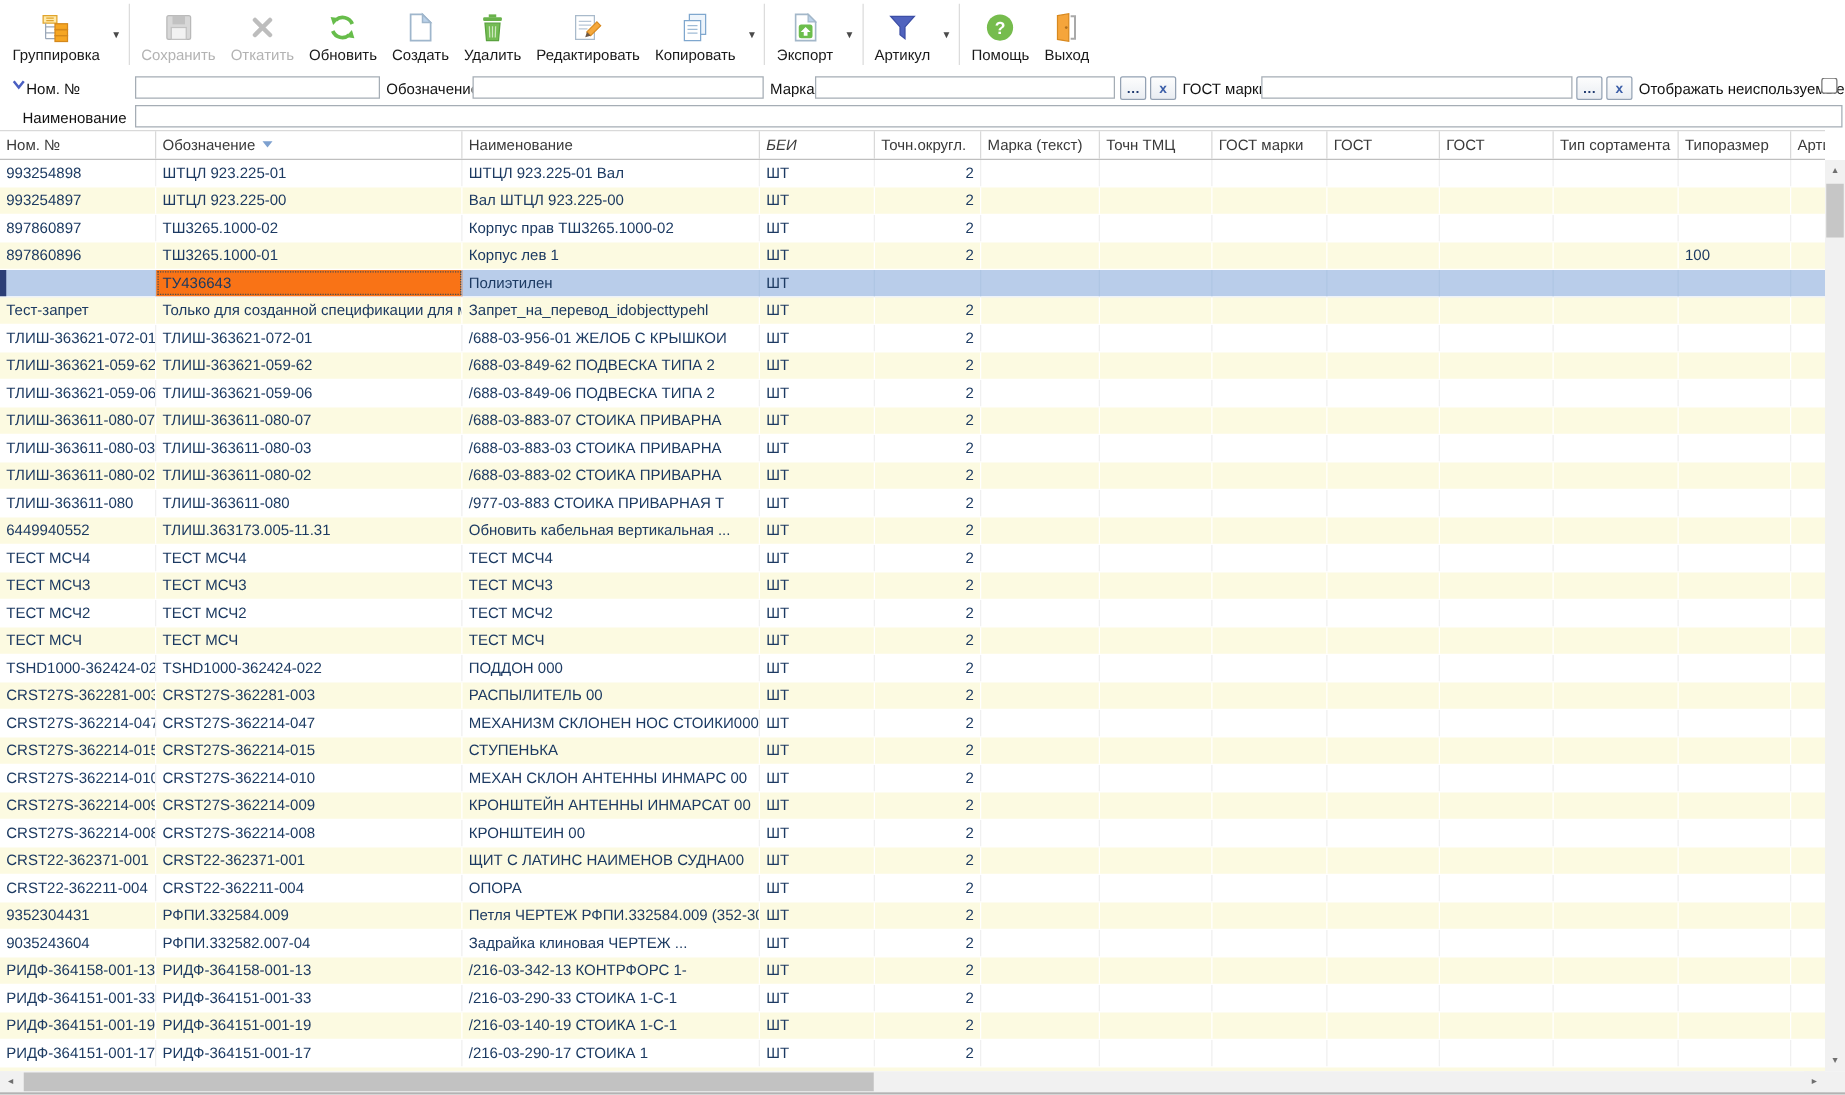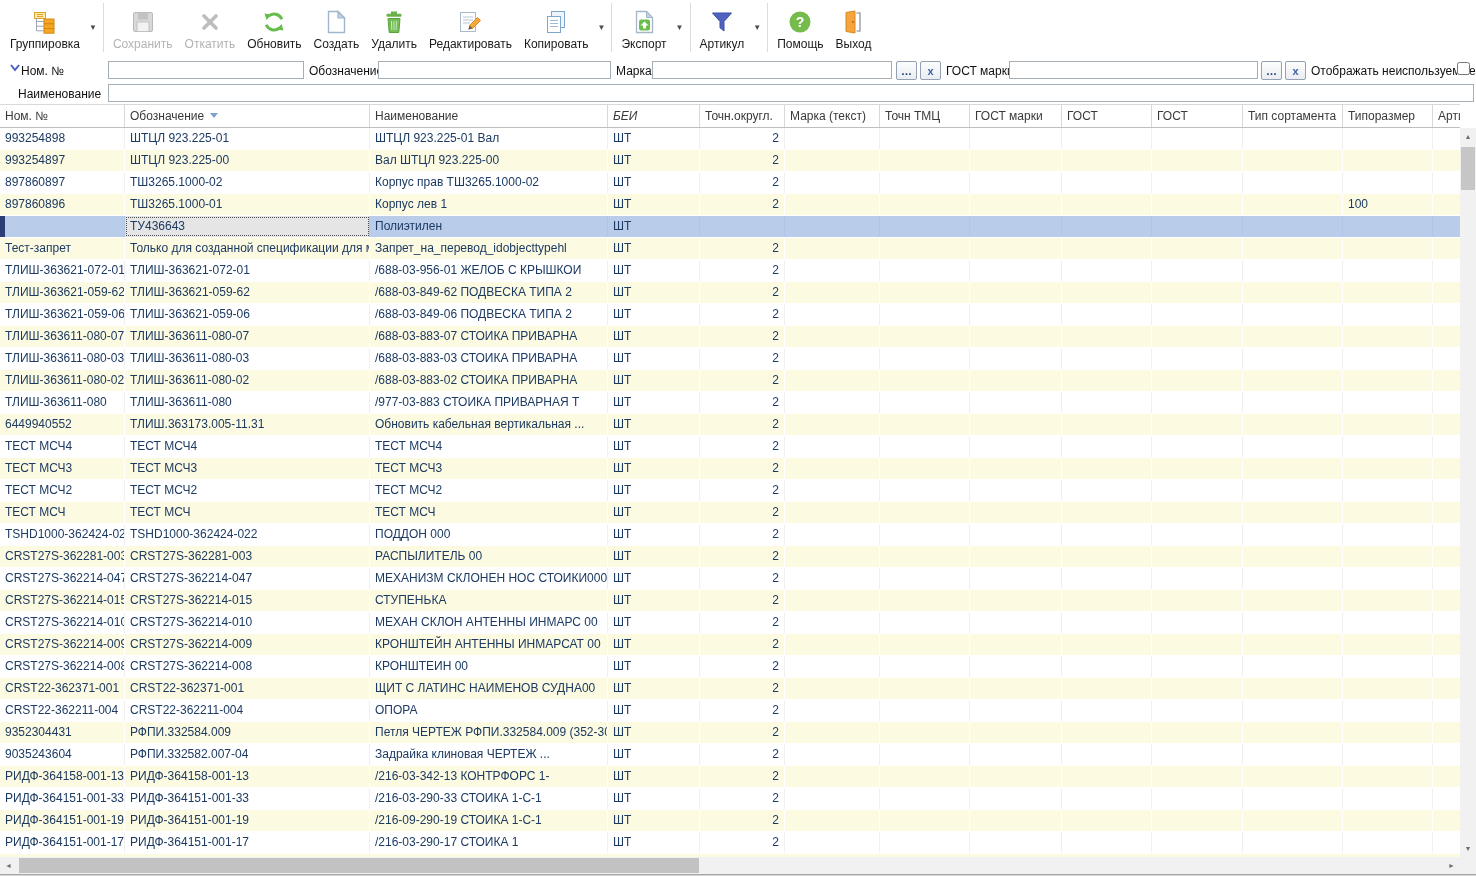--- a/index.html
+++ b/index.html
@@ -72,21 +72,21 @@
     content:'';position:absolute;left:0;top:0;bottom:0;width:5px;background:#2c3e76;
   }
   .cell{
     box-sizing:border-box;height:100%;padding:3px 5px 0;font-size:12px;color:#1c3a62;
     white-space:nowrap;overflow:hidden;border-right:1px solid #f0f0f0;
   }
   .grid-row.alt .cell{border-right:1px solid #ffffff;}
   .grid-row.selected .cell{border-right:1px solid #afc6e4;}
   .cell.right{text-align:right;}
   .cell.focused{
-    background:#e5e5e5;outline:1px dotted #4d4d4d;outline-offset:-2px;
+    background:#f97316;outline:1px dotted #4d4d4d;outline-offset:-2px;
   }
   .partial-row{position:absolute;left:0;width:1460px;height:3px;background:#fcfae1;overflow:hidden;}
   
   .vscroll{
     position:absolute;right:0;top:128px;width:16px;height:729px;background:#f1f1f1;
   }
   .vs-btn{
     position:absolute;left:0;width:16px;height:17px;background:#f1f1f1;
     color:#6f6f6f;font-size:7px;display:flex;align-items:center;justify-content:center;
   }
@@ -778,21 +778,21 @@
         <div class="cell" style="width: 92px;"></div>
         <div class="cell" style="width: 90px;"></div>
         <div class="cell" style="width: 91px;"></div>
         <div class="cell" style="width: 100px;"></div>
         <div class="cell" style="width: 90px;"></div>
         <div class="cell" style="width: 43px;"></div>
       </div>
       <div class="grid-row alt">
         <div class="cell" style="width: 125px;">РИДФ-364151-001-19</div>
         <div class="cell" style="width: 245px;">РИДФ-364151-001-19</div>
-        <div class="cell" style="width: 238px;">/216-09-290-19 СТОИКА 1-С-1</div>
+        <div class="cell" style="width: 238px;">/216-03-140-19 СТОИКА 1-С-1</div>
         <div class="cell" style="width: 92px;">ШТ</div>
         <div class="cell right" style="width: 85px;">2</div>
         <div class="cell" style="width: 95px;"></div>
         <div class="cell" style="width: 90px;"></div>
         <div class="cell" style="width: 92px;"></div>
         <div class="cell" style="width: 90px;"></div>
         <div class="cell" style="width: 91px;"></div>
         <div class="cell" style="width: 100px;"></div>
         <div class="cell" style="width: 90px;"></div>
         <div class="cell" style="width: 43px;"></div>

